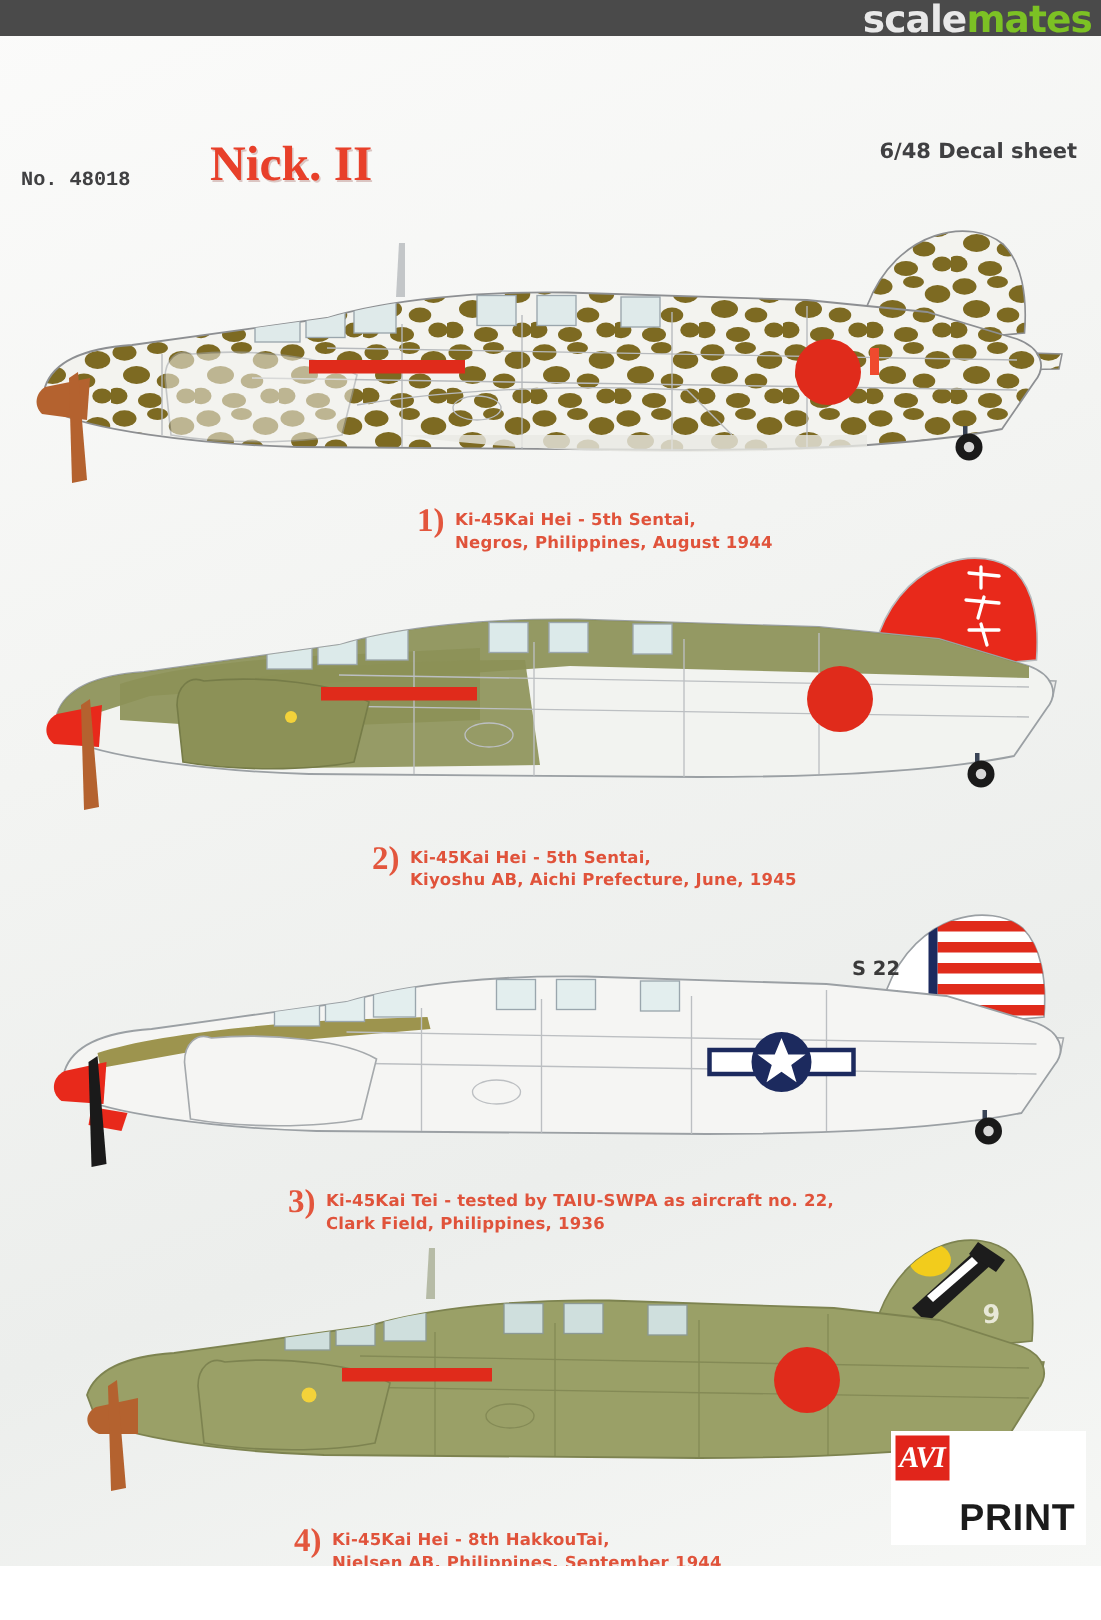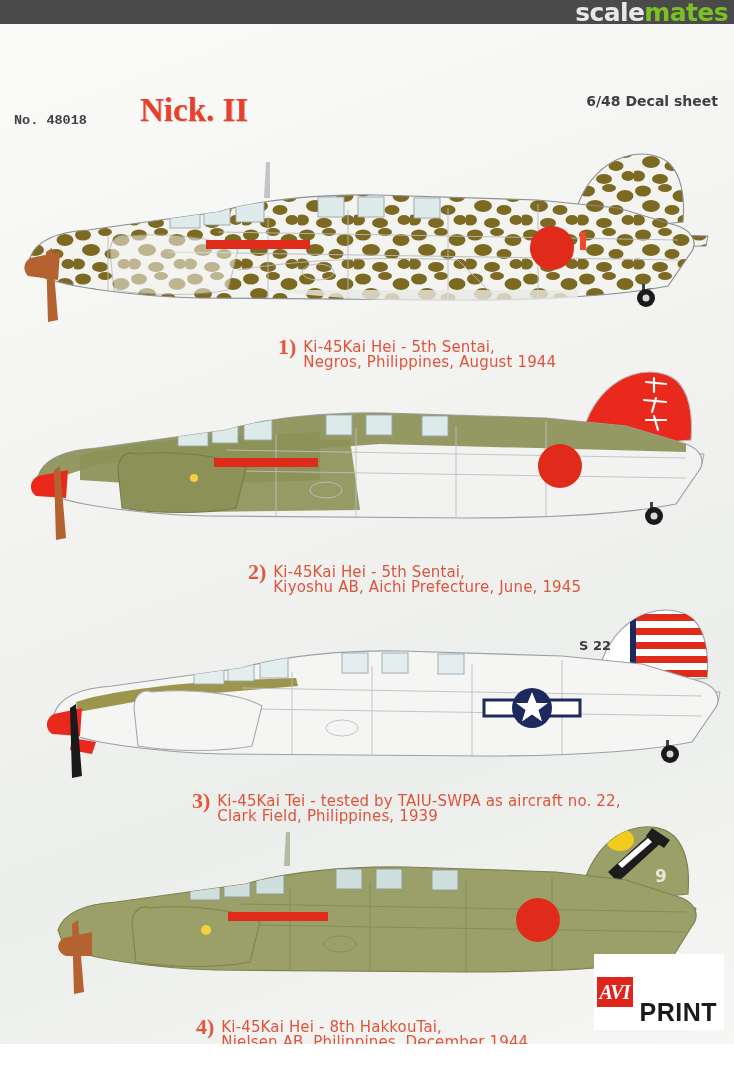--- a/index.html
+++ b/index.html
@@ -59,30 +59,30 @@
   }
 
   
   .caption { position:absolute; display:flex; align-items:flex-start; }
   .cap-num {
     font-family:"Liberation Serif", serif;
     font-size:22px; font-weight:bold; color:#e3563d;
     margin-right:7px; line-height:15px; margin-top:-1px;
   }
   .cap-txt {
-    font-size:15px; font-weight:normal; color:#e0533b;
+    font-size:11px; font-weight:bold; color:#e0533b;
     line-height:14.5px; letter-spacing:0.15px;
     font-family:"DejaVu Sans", sans-serif;
     white-space:pre-line;
   }
 
   
   .logo {
     position:absolute; right:10px; bottom:14px;
-    display:flex; align-items:center; background:#ffffff;
+    display:flex; align-items:flex-start; background:#ffffff;
     padding:3px 7px 3px 3px;
   }
   .logo-mark {
     width:36px; height:30px; background:#e1251b;
     position:relative; margin-right:7px;
     display:flex; align-items:center; justify-content:center;
   }
   .logo-mark span {
     color:#ffffff; font-size:20px; font-weight:bold; font-style:italic;
     font-family:"Liberation Serif", serif; letter-spacing:-1px;
@@ -269,21 +269,21 @@
       </g>
     </svg>
   </div>
 
   <div class="caption" style="left:248px; top:565px;">
     <span class="cap-num">2)</span>
     <span class="cap-txt">Ki-45Kai Hei - 5th Sentai,
 Kiyoshu AB, Aichi Prefecture, June, 1945</span>
   </div>
 
-  <div class="plane" style="left:36px; top:592px;">
+  <div class="plane" style="left:25px; top:592px;">
     <svg width="690" height="190" viewBox="0 0 690 190">
       <defs>
         <clipPath id="body3">
           <path d="M18,122 C24,104 46,96 76,94 L206,76 C246,64 306,58 366,59
                    L526,64 L606,72 L666,90 C682,96 686,108 678,118
                    L656,150 C606,160 526,164 446,164 L186,162
                    C116,160 46,150 24,138 Z"></path>
         </clipPath>
         <clipPath id="fin3">
           <path d="M566,68 C586,16 636,9 657,27 C669,39 673,61 671,86 L606,92 Z"></path>
@@ -348,21 +348,21 @@
         <rect x="630" y="148" width="3" height="8" fill="#3a4456"></rect>
         <circle cx="634" cy="162" r="9" fill="#1a1a1a"></circle>
         <circle cx="634" cy="162" r="3.5" fill="#d8d8d8"></circle>
       </g>
     </svg>
   </div>
 
   <div class="caption" style="left:192px; top:794px;">
     <span class="cap-num">3)</span>
     <span class="cap-txt">Ki-45Kai Tei - tested by TAIU-SWPA as aircraft no. 22,
-Clark Field, Philippines, 1939</span>
+Clark Field, Philippines, 1936</span>
   </div>
 
   <div class="plane" style="left:40px; top:820px;">
     <svg width="660" height="180" viewBox="0 0 660 180">
       <defs>
         <clipPath id="body4">
           <path d="M18,110 C24,92 46,84 76,82 L206,64 C246,52 306,46 366,47
                    L516,52 L586,60 L642,78 C656,84 660,96 652,106
                    L632,138 C586,148 506,152 426,152 L176,150
                    C110,148 44,138 24,126 Z"></path>
@@ -424,21 +424,21 @@
         <rect x="606" y="136" width="3" height="8" fill="#3a4456"></rect>
         <circle cx="610" cy="150" r="9" fill="#1a1a1a"></circle>
         <circle cx="610" cy="150" r="3.5" fill="#d8d8d8"></circle>
       </g>
     </svg>
   </div>
 
   <div class="caption" style="left:196px; top:1020px;">
     <span class="cap-num">4)</span>
     <span class="cap-txt">Ki-45Kai Hei - 8th HakkouTai,
-Nielsen AB, Philippines, December 1944</span>
+Nielsen AB, Philippines, September 1944</span>
   </div>
 
   <div class="logo">
     <div class="logo-mark">
       <span>AVI</span>
     </div>
     <div class="logo-word">PRINT</div>
   </div>
 
 </div>

